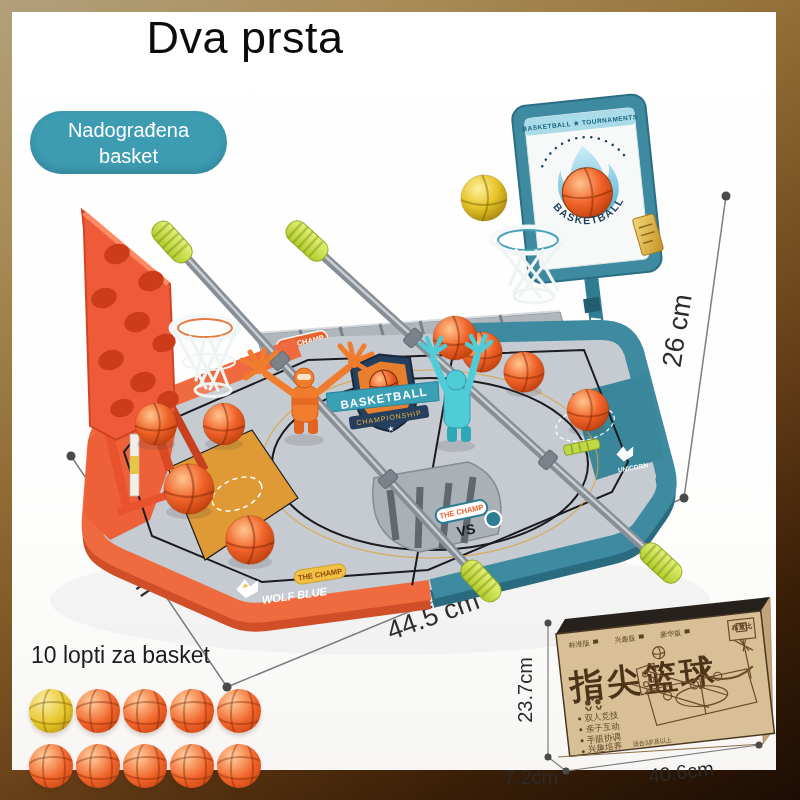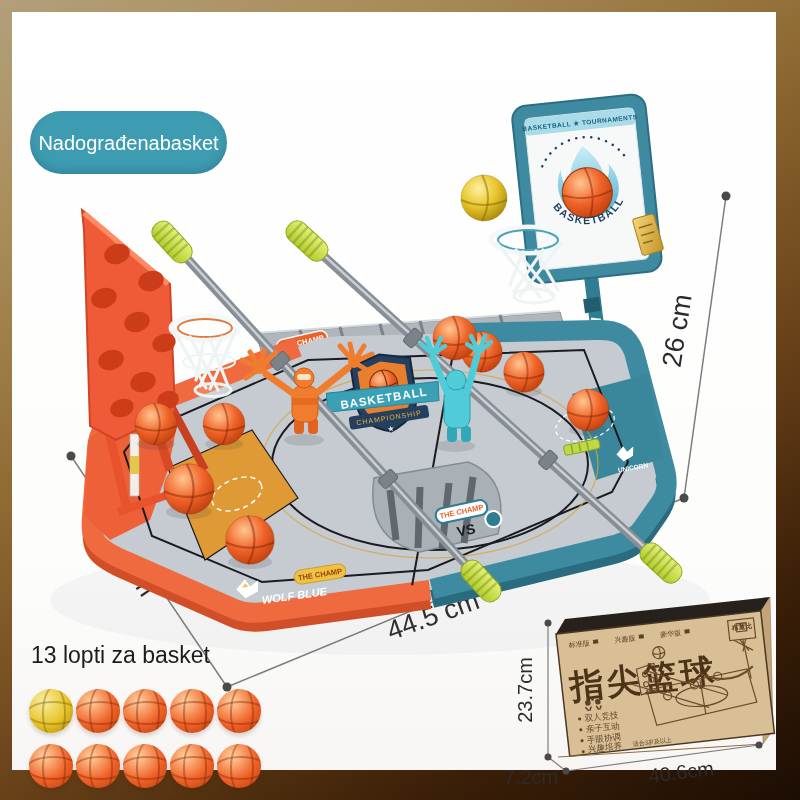--- a/index.html
+++ b/index.html
@@ -8,21 +8,21 @@
     background:linear-gradient(150deg,#b2a07b 0%,#a98d59 18%,#8f6a33 40%,#6b431a 62%,#3c2008 82%,#1c0d03 100%);
     font-family:"Liberation Sans",sans-serif;
   }
   .page{position:absolute;left:12px;top:12px;width:764px;height:758px;
     background:linear-gradient(180deg,#ffffff 0%,#fdfdfc 70%,#f7f6f4 100%);z-index:1;}
   #scene{position:absolute;left:0;top:0;z-index:2;}
   #scene text{font-family:"Liberation Sans",sans-serif;}
   .title-block{position:absolute;left:103px;top:12px;width:284px;text-align:center;
     font-size:45px;line-height:1.14;color:#0c0c0c;letter-spacing:.5px;z-index:3;}
   .badge{position:absolute;left:30px;top:111px;width:197px;height:63px;background:#3e9cb2;
-    border-radius:32px;color:#fff;display:flex;flex-direction:row;align-items:center;
+    border-radius:32px;color:#fff;display:flex;flex-direction:column;align-items:center;
     justify-content:center;font-size:20px;line-height:1.3;z-index:3;
     box-shadow:inset 0 -4px 8px rgba(0,40,60,.18);}
   .balls-caption{position:absolute;left:31px;top:642px;font-size:23px;color:#1c1c1c;z-index:3;}
   .balls-grid{position:absolute;left:29px;top:689px;width:238px;display:flex;flex-wrap:wrap;
     gap:11px 3px;z-index:3;}
   .ball{width:44px;height:44px;border-radius:50%;position:relative;overflow:hidden;
     background:radial-gradient(circle at 35% 28%,#ffd2a0 0%,#f06329 55%,#b93c0c 100%);
     box-shadow:0 3px 4px rgba(80,30,0,.18);}
   .ball::before{content:"";position:absolute;left:-6%;top:27%;width:112%;height:46%;
     border:2px solid rgba(125,35,0,.38);border-radius:50%;}
@@ -375,28 +375,29 @@
           <circle cx="759" cy="745" r="3.5"></circle>
       </g>
     </g>
     <text transform="translate(532,690) rotate(-90)" text-anchor="middle" font-size="20" fill="#2b2b2b">23.7cm</text>
     <text x="531" y="784" text-anchor="middle" font-size="20" fill="#2b2b2b">7.2cm</text>
     <text transform="translate(682,779) rotate(-7)" text-anchor="middle" font-size="20" fill="#2b2b2b">40.6cm</text>
   </g>
 </svg>
 
 <div class="title-block">
+  <div>Dva prsta</div>
 </div>
 
 <div class="badge">
   <span>Nadograđena</span>
   <span>basket</span>
 </div>
 
-<div class="balls-caption">13 lopti za basket</div>
+<div class="balls-caption">10 lopti za basket</div>
 
 <div class="balls-grid">
   <span class="ball yellow"></span>
   <span class="ball"></span>
   <span class="ball"></span>
   <span class="ball"></span>
   <span class="ball"></span>
   <span class="ball"></span>
   <span class="ball"></span>
   <span class="ball"></span>

